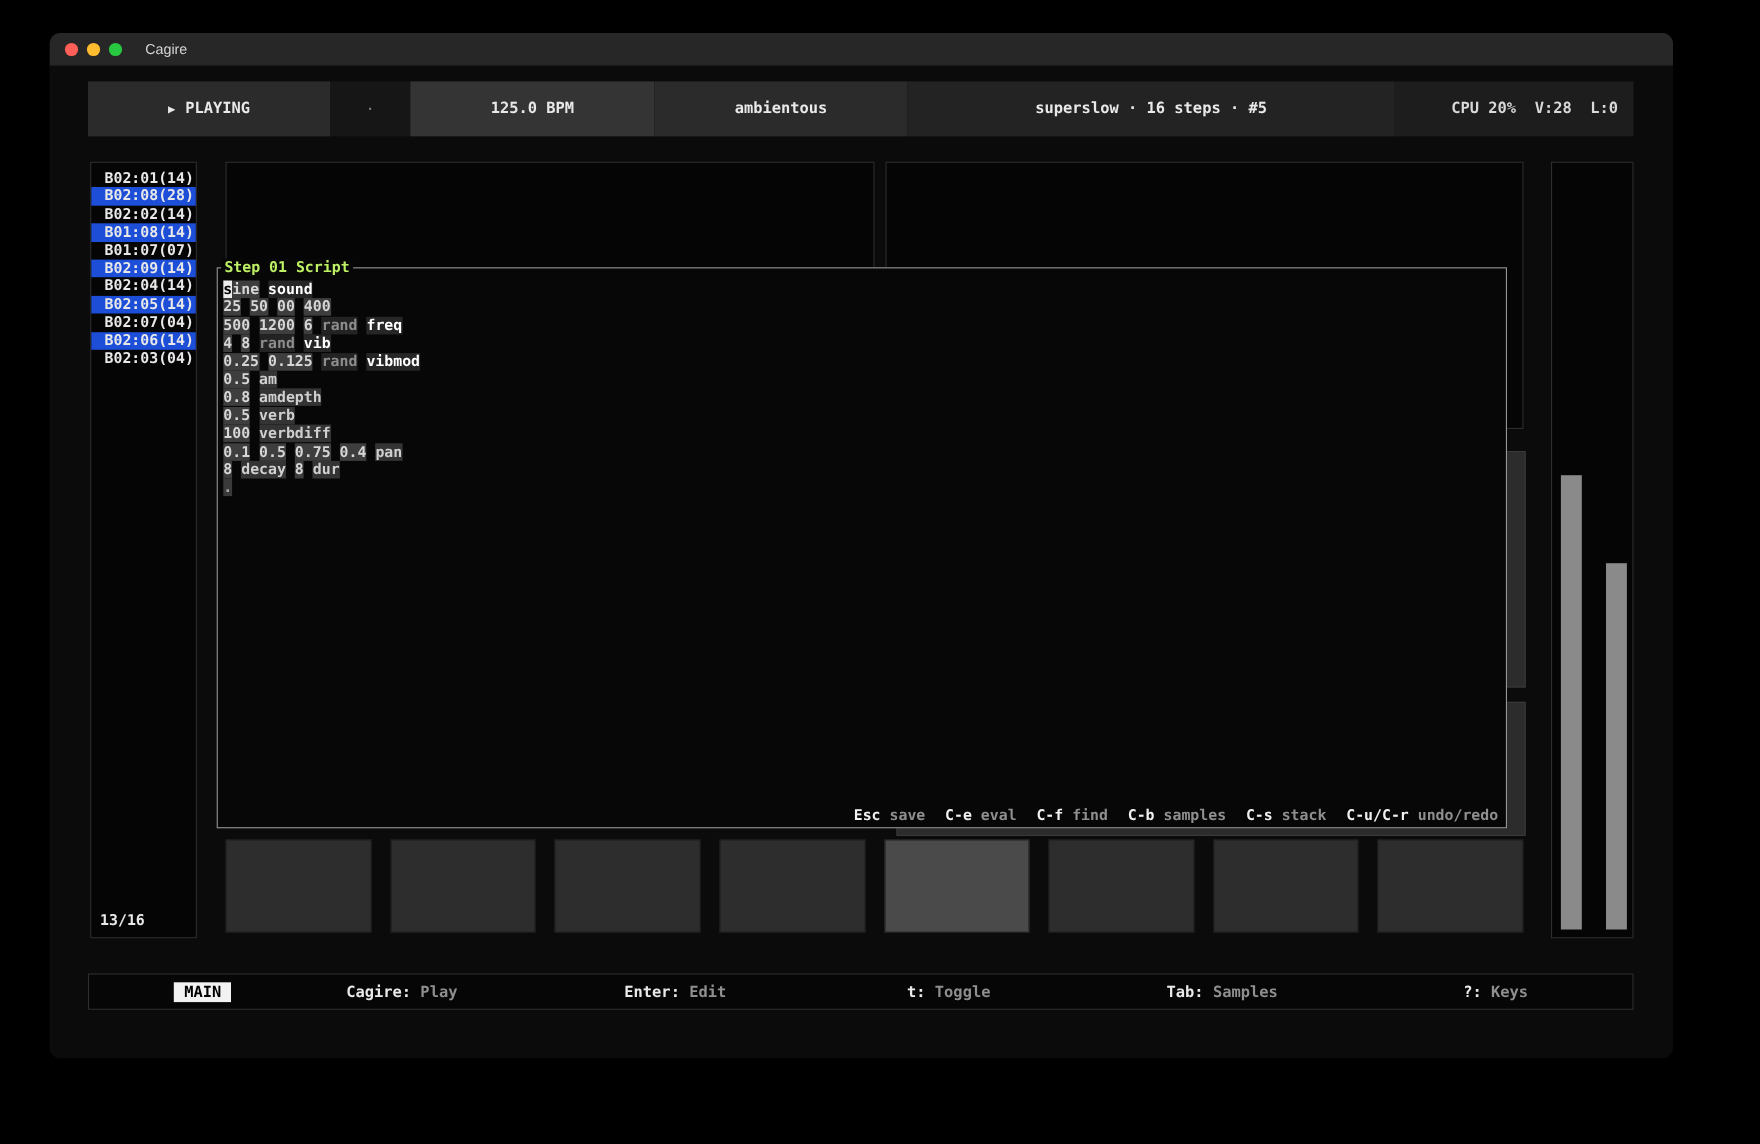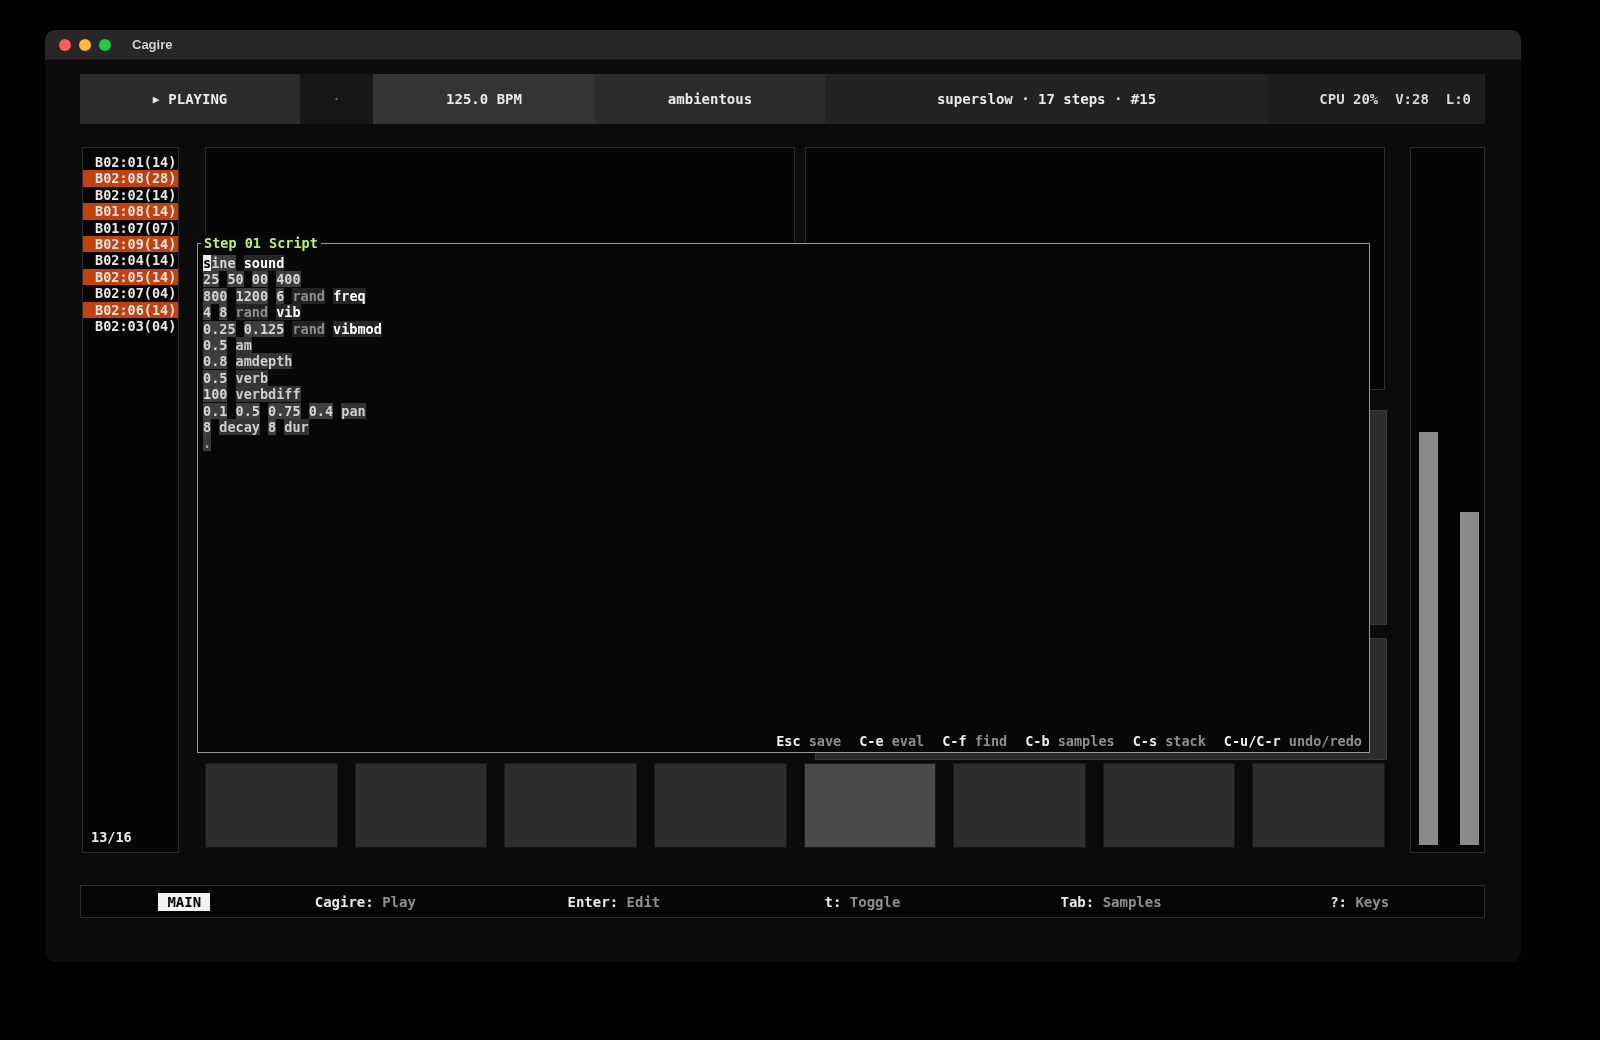--- a/index.html
+++ b/index.html
@@ -15,21 +15,21 @@
     box-shadow:0 18px 50px rgba(0,0,0,.8);
   }
   #titlebar {
     position:absolute; left:0; top:0; width:100%; height:30px;
     background:#272727; display:flex; align-items:center;
     border-bottom:1px solid #1a1a1a;
   }
   .traffic { width:12px; height:12px; border-radius:50%; margin-left:8px; }
   .traffic:first-child { margin-left:14px; }
   #window-title {
-    font-family:"Liberation Sans", sans-serif; font-weight:bold;
+    font-family:"Liberation Sans", sans-serif; font-weight:normal;
     font-size:13px; color:#d4d4d4; margin-left:21px;
   }
 
   
   #transport {
     position:absolute; left:35px; top:44px; width:1405px; height:50px;
     display:flex; color:#e9e9e9; font-size:14px; font-weight:bold;
   }
   .tseg { display:flex; align-items:center; justify-content:center; height:100%; white-space:pre; }
   #seg-playing   { width:220px; background:#2b2b2b; }
@@ -48,21 +48,21 @@
   .sliver { position:absolute; background:#2c2c2c; border:1px solid #3a3a3a; }
   #sliver-1 { left:770px; top:380px; width:572px; height:215px; }
   #sliver-2 { left:770px; top:608px; width:572px; height:122px; }
 
   
   #samples-list { position:absolute; left:0; top:6px; width:100%; }
   .sample-row {
     height:16.4px; line-height:16.4px; font-size:13.5px; font-weight:bold;
     color:#e8e8e8; padding-left:12px; white-space:pre;
   }
-  .sample-row.alt { background:#c2410c; }
+  .sample-row.alt { background:#1d4ed8; }
   #samples-pos {
     position:absolute; left:8px; bottom:7px; font-size:13.5px; font-weight:bold; color:#e8e8e8;text-align:center;
   }
 
   
   #meter-panel { left:1365px; top:117px; width:75px; height:706px; }
   .meter-bar { position:absolute; bottom:7px; width:19px; background:#8a8a8a; }
 
   
   #script-modal {
@@ -125,21 +125,21 @@
     </div>
 
     <div id="transport">
       <div class="tseg" id="seg-playing">
         <span id="play-icon">▶</span>
         <span>PLAYING</span>
       </div>
       <div class="tseg" id="seg-beat">·</div>
       <div class="tseg" id="seg-bpm">125.0 BPM</div>
       <div class="tseg" id="seg-patch">ambientous</div>
-      <div class="tseg" id="seg-pattern">superslow · 17 steps · #15</div>
+      <div class="tseg" id="seg-pattern">superslow · 16 steps · #5</div>
       <div class="tseg" id="seg-stats">CPU 20%  V:28  L:0</div>
     </div>
 
     <div class="panel" id="samples-panel">
       <div id="samples-list">
           <div class="sample-row">B02:01(14)</div>
           <div class="sample-row alt">B02:08(28)</div>
           <div class="sample-row">B02:02(14)</div>
           <div class="sample-row alt">B01:08(14)</div>
           <div class="sample-row">B01:07(07)</div>
@@ -161,21 +161,21 @@
     <div class="panel" id="meter-panel">
         <div class="meter-bar" style="height: 58.7%; left: 8px;"></div>
         <div class="meter-bar" style="height: 47.3%; left: 49px;"></div>
       </div>
 
     <div id="script-modal">
       <div id="modal-title">Step 01 Script</div>
       <div id="script-body">
           <div class="script-line"><span class="tok-cursor">s</span><span class="tok-num">ine</span> <span class="tok-kw">sound</span></div>
           <div class="script-line"><span class="tok-num">25</span> <span class="tok-num">50</span> <span class="tok-num">00</span> <span class="tok-num">400</span></div>
-          <div class="script-line"><span class="tok-num">800</span> <span class="tok-num">1200</span> <span class="tok-num">6</span> <span class="tok-dim">rand</span> <span class="tok-kw">freq</span></div>
+          <div class="script-line"><span class="tok-num">500</span> <span class="tok-num">1200</span> <span class="tok-num">6</span> <span class="tok-dim">rand</span> <span class="tok-kw">freq</span></div>
           <div class="script-line"><span class="tok-num">4</span> <span class="tok-num">8</span> <span class="tok-dim">rand</span> <span class="tok-kw">vib</span></div>
           <div class="script-line"><span class="tok-num">0.25</span> <span class="tok-num">0.125</span> <span class="tok-dim">rand</span> <span class="tok-kw">vibmod</span></div>
           <div class="script-line"><span class="tok-num">0.5</span> <span class="tok-kw2">am</span></div>
           <div class="script-line"><span class="tok-num">0.8</span> <span class="tok-kw2">amdepth</span></div>
           <div class="script-line"><span class="tok-num">0.5</span> <span class="tok-kw2">verb</span></div>
           <div class="script-line"><span class="tok-num">100</span> <span class="tok-kw2">verbdiff</span></div>
           <div class="script-line"><span class="tok-num">0.1</span> <span class="tok-num">0.5</span> <span class="tok-num">0.75</span> <span class="tok-num">0.4</span> <span class="tok-kw2">pan</span></div>
           <div class="script-line"><span class="tok-num">8</span> <span class="tok-kw2">decay</span> <span class="tok-num">8</span> <span class="tok-kw2">dur</span></div>
           <div class="script-line"><span class="tok-endcursor">.</span></div>
         </div>

